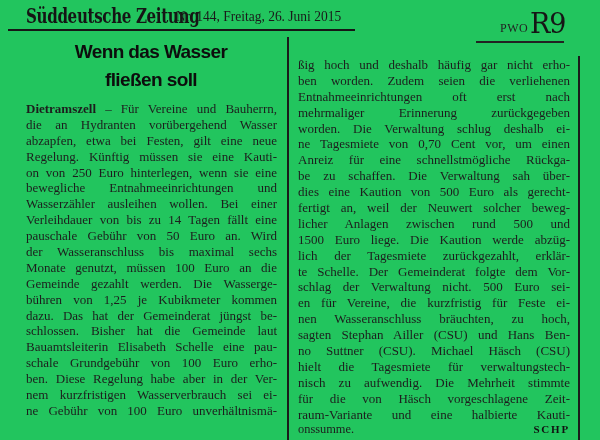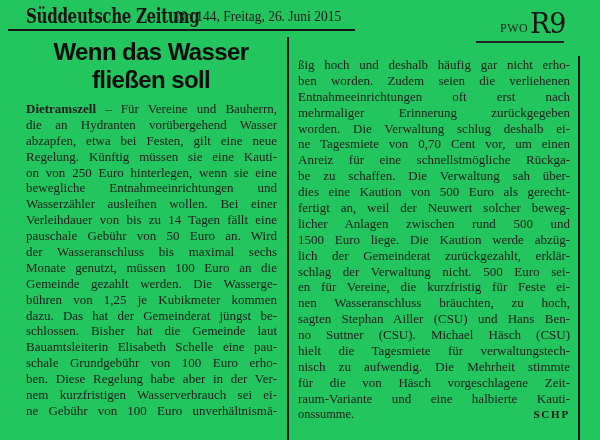--- a/index.html
+++ b/index.html
@@ -34,21 +34,21 @@
   .corner-rule { position:absolute; left:476px; top:41px; width:88px; height:1.5px; background:#222; }
 
   
   .divider-v    { position:absolute; left:287px; top:37px; width:1.5px; height:403px; background:#1b1b1b; }
   .right-rule-v { position:absolute; left:578px; top:56px; width:1.5px; height:384px; background:#1b1b1b; }
 
   
   .title {
     position:absolute; left:24px; top:38px; width:254px; margin:0;
     text-align:center; font-family:"Liberation Sans", sans-serif;
-    font-weight:bold; font-size:24px; line-height:28px; letter-spacing:-0.6px;
+    font-weight:bold; font-size:19px; line-height:28px; letter-spacing:-0.6px;
     color:#0d0d0d;
   }
   .col1 { position:absolute; left:26px;  top:101px; width:251px; }
   .col2 { position:absolute; left:298px; top:57px;  width:272px; }
 
   .bline {
     font-size:13px; line-height:15.9px; height:15.9px; overflow:hidden;
     text-align:justify; text-align-last:justify; color:#1d1d1d;
   }
   .title-line { display:block; }
@@ -114,21 +114,22 @@
           <div class="bline">Entnahmeeinrichtungen oft erst nach</div>
           <div class="bline">mehrmaliger Erinnerung zurückgegeben</div>
           <div class="bline">worden. Die Verwaltung schlug deshalb ei-</div>
           <div class="bline">ne Tagesmiete von 0,70 Cent vor, um einen</div>
           <div class="bline">Anreiz für eine schnellstmögliche Rückga-</div>
           <div class="bline">be zu schaffen. Die Verwaltung sah über-</div>
           <div class="bline">dies eine Kaution von 500 Euro als gerecht-</div>
           <div class="bline">fertigt an, weil der Neuwert solcher beweg-</div>
           <div class="bline">licher Anlagen zwischen rund 500 und</div>
           <div class="bline">1500 Euro liege. Die Kaution werde abzüg-</div>
-          <div class="bline">lich der Gemeinderat zurückgezahlt, erklär-</div>
+          <div class="bline">lich der Tagesmiete zurückgezahlt, erklär-</div>
+          <div class="bline">te Schelle. Der Gemeinderat folgte dem Vor-</div>
           <div class="bline">schlag der Verwaltung nicht. 500 Euro sei-</div>
           <div class="bline">en für Vereine, die kurzfristig für Feste ei-</div>
           <div class="bline">nen Wasseranschluss bräuchten, zu hoch,</div>
           <div class="bline">sagten Stephan Ailler (CSU) und Hans Ben-</div>
           <div class="bline">no Suttner (CSU). Michael Häsch (CSU)</div>
           <div class="bline">hielt die Tagesmiete für verwaltungstech-</div>
           <div class="bline">nisch zu aufwendig. Die Mehrheit stimmte</div>
           <div class="bline">für die von Häsch vorgeschlagene Zeit-</div>
           <div class="bline">raum-Variante und eine halbierte Kauti-</div>
         </div>

